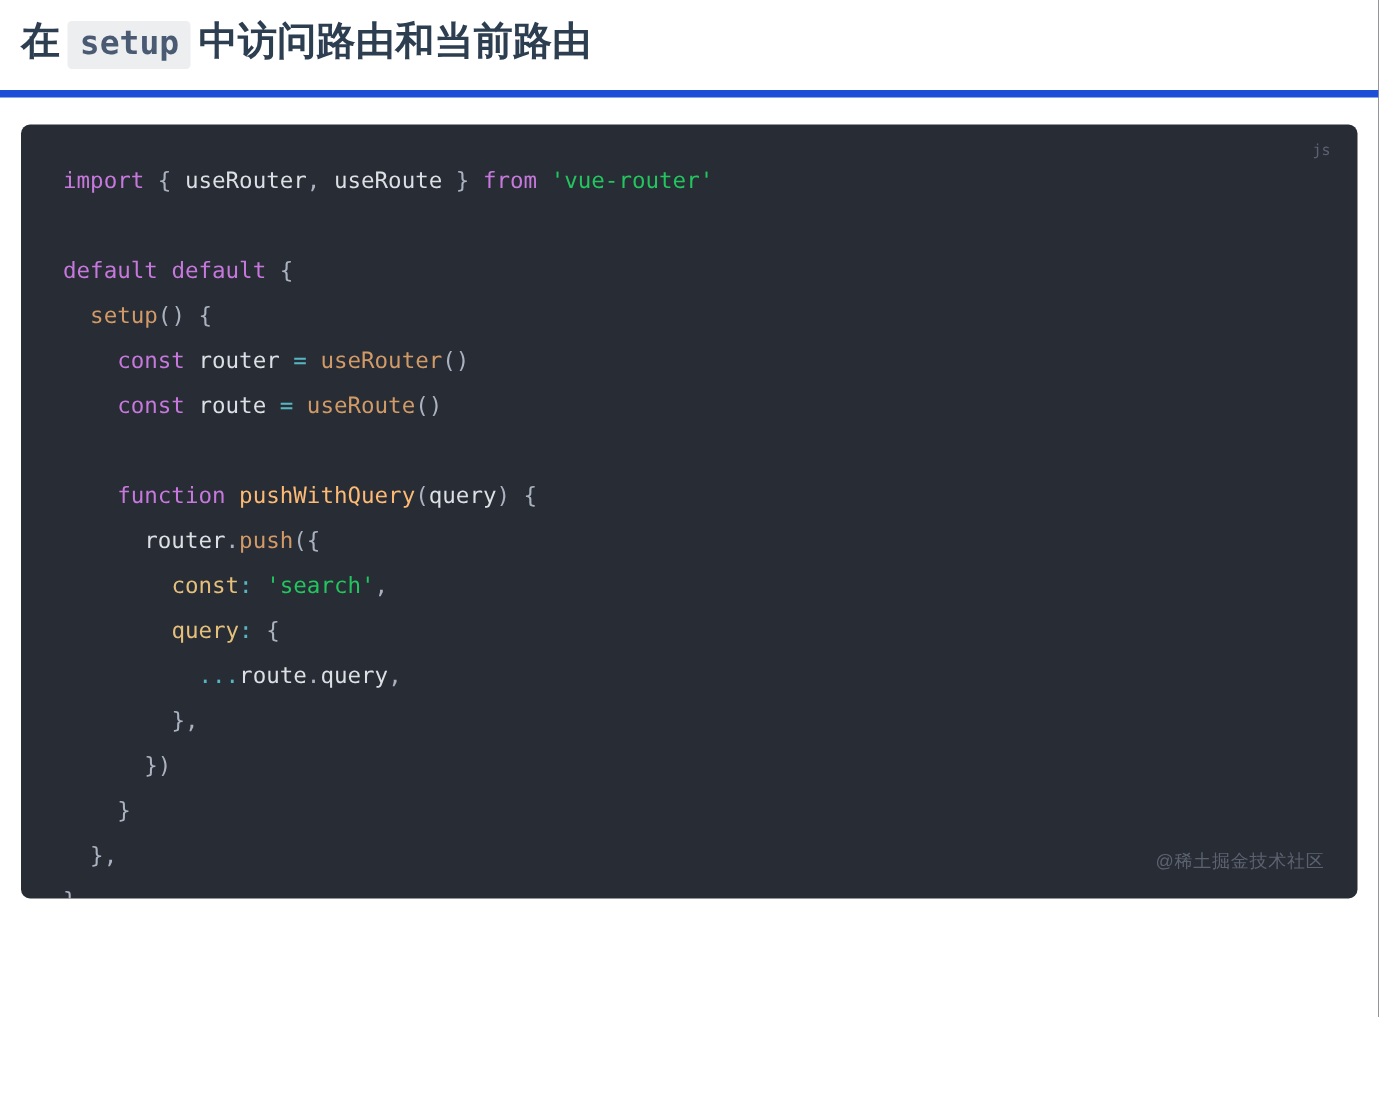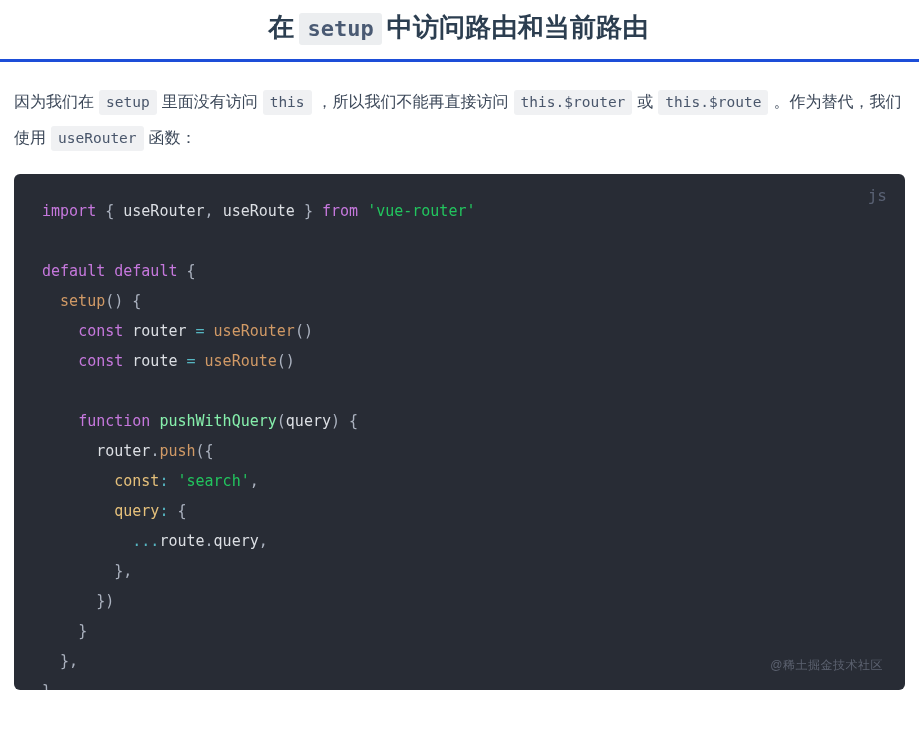--- a/index.html
+++ b/index.html
@@ -22,24 +22,23 @@
   }
 
   
   .heading {
     margin: 0;
     padding: 10px 16px 13px 14px;
     font-size: 26px;
     line-height: 34px;
     font-weight: 700;
     color: #2c3e50;
-    border-bottom: 3px solid #1d4ed8;
+    border-bottom: 5px solid #1d4ed8;
     letter-spacing: 0.2px;
     white-space: nowrap;
-    text-align: center;
   }
   .heading .chip {
     font-family: "DejaVu Sans Mono", monospace;
     font-size: 22px;
     font-weight: 700;
     background: #eceef0;
     color: #4a5a73;
     border-radius: 3px;
     padding: 3px 8px 4px 8px;
     margin: 0 5px;
@@ -74,21 +73,21 @@
     padding: 22px 0 34px 0;
     overflow: hidden;
     height: 516px;
     box-sizing: border-box;
   }
   .lang-label {
     position: absolute;
     top: 12px;
     right: 18px;
     font-family: "DejaVu Sans Mono", monospace;
-    font-size: 16px;
+    font-size: 10px;
     color: #5a6274;
     user-select: none;
   }
   pre.code {
     margin: 0;
     padding: 0 20px 0 28px;
     font-family: "DejaVu Sans Mono", monospace;
     font-size: 15px;
     line-height: 30px;
     color: #abb2bf;
@@ -101,40 +100,37 @@
     bottom: 16px;
     font-family: "Liberation Sans", sans-serif;
     font-size: 12px;
     color: #5c6270;
     letter-spacing: 0.5px;
     user-select: none;
   }
 
   
   .t-kw   { color: #c678dd; }
-  .t-fn   { color: #86efac; margin-top: 44px; }
+  .t-fn   { color: #fdba74; margin-top: 44px; }
   .t-fn2  { color: #d19a66; }
   .t-str  { color: #22c55e; }
   .t-key  { color: #e5c07b; }
   .t-op   { color: #56b6c2; }
   .t-pun  { color: #abb2bf; }
   .t-var  { color: #dcdfe4; }
 </style>
 </head>
 <body>
 
 <div class="page">
 
   <h2 class="heading">
     <span>在</span><span class="chip">setup</span><span>中访问路由和当前路由</span>
   </h2>
 
-  <p class="para">
-    <span>因为我们在</span><span class="chip">setup</span><span>里面没有访问</span><span class="chip">this</span><span>，所以我们不能再直接访问</span><span class="chip">this.$router</span><span>或</span><span class="chip">this.$route</span><span>。作为替代，我们使用</span><span class="chip">useRouter</span><span>函数：</span>
-  </p>
 
   <div class="codewrap">
     <span class="lang-label">js</span>
     <pre class="code"><span class="t-kw">import</span><span class="t-pun"> </span><span class="t-pun">{</span><span class="t-pun"> </span><span class="t-var">useRouter</span><span class="t-pun">,</span><span class="t-pun"> </span><span class="t-var">useRoute</span><span class="t-pun"> </span><span class="t-pun">}</span><span class="t-pun"> </span><span class="t-kw">from</span><span class="t-pun"> </span><span class="t-str">'vue-router'</span>
 
 <span class="t-kw">default</span><span class="t-pun"> </span><span class="t-kw">default</span><span class="t-pun"> </span><span class="t-pun">{</span>
 <span class="t-pun"> </span><span class="t-pun"> </span><span class="t-fn2">setup</span><span class="t-pun">(</span><span class="t-pun">)</span><span class="t-pun"> </span><span class="t-pun">{</span>
 <span class="t-pun"> </span><span class="t-pun"> </span><span class="t-pun"> </span><span class="t-pun"> </span><span class="t-kw">const</span><span class="t-pun"> </span><span class="t-var">router</span><span class="t-pun"> </span><span class="t-op">=</span><span class="t-pun"> </span><span class="t-fn2">useRouter</span><span class="t-pun">(</span><span class="t-pun">)</span>
 <span class="t-pun"> </span><span class="t-pun"> </span><span class="t-pun"> </span><span class="t-pun"> </span><span class="t-kw">const</span><span class="t-pun"> </span><span class="t-var">route</span><span class="t-pun"> </span><span class="t-op">=</span><span class="t-pun"> </span><span class="t-fn2">useRoute</span><span class="t-pun">(</span><span class="t-pun">)</span>
 

